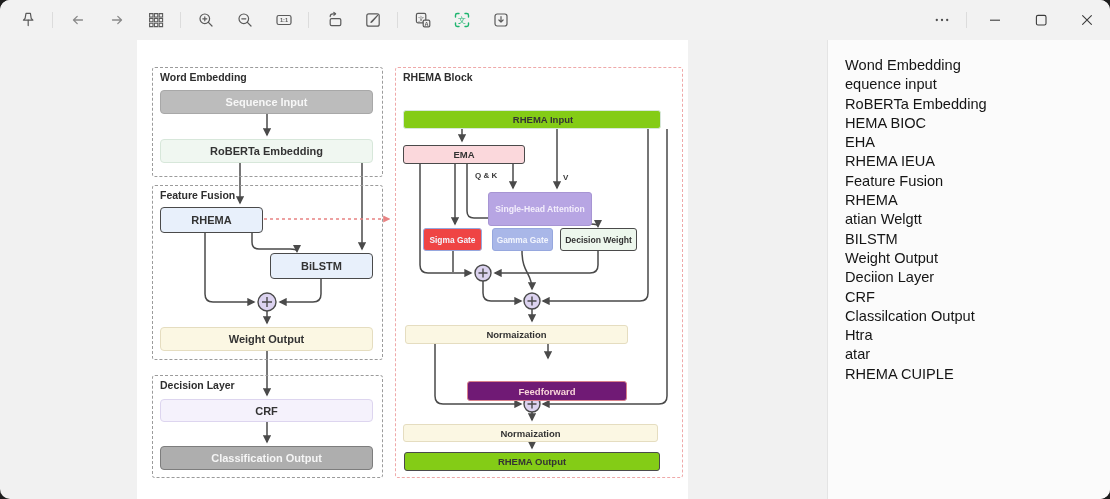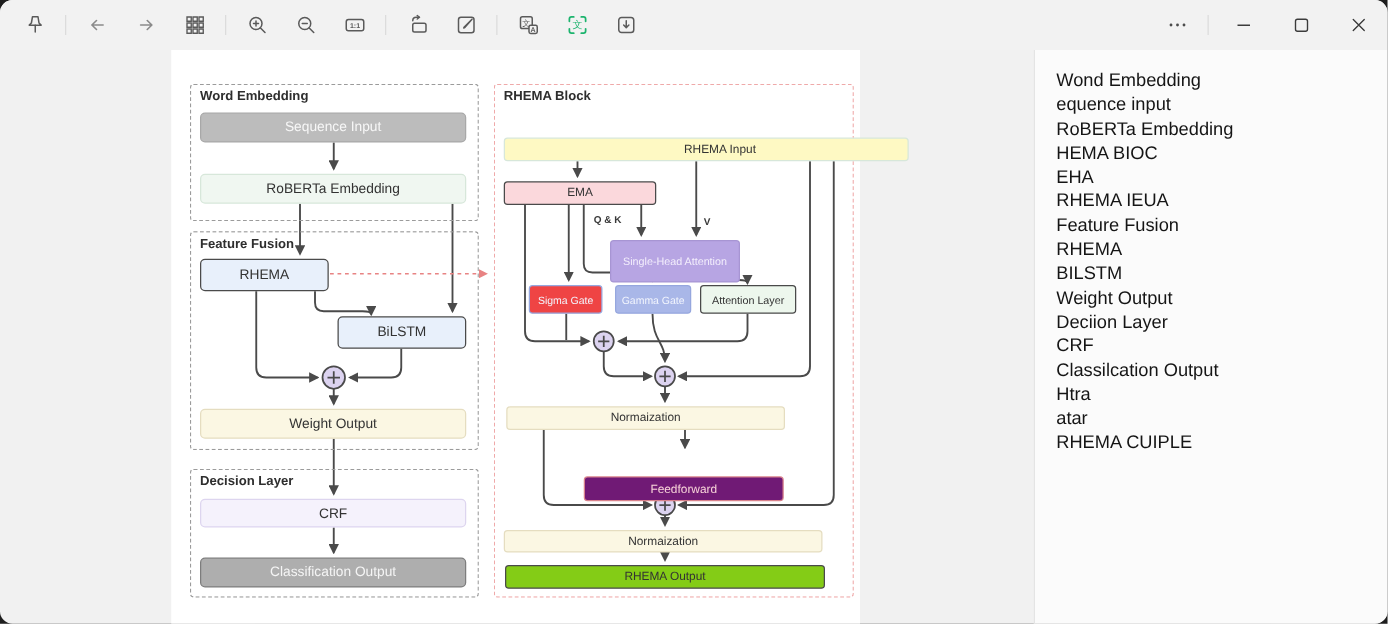--- a/index.html
+++ b/index.html
@@ -34,21 +34,21 @@
     position:absolute;border:1px dashed #9b9b9b;border-radius:3px;box-sizing:border-box;
   }
   .grp-label{
     position:absolute;top:3px;left:7px;font-size:10.5px;font-weight:bold;color:#2e2e2e;
     white-space:nowrap;
   }
   .grp-rhema{border:1px dashed #efa9a9;}
   .node{
     position:absolute;box-sizing:border-box;border-radius:4px;
     display:flex;align-items:center;justify-content:center;
-    font-weight:normal;color:#333;font-size:11px;white-space:nowrap;
+    font-weight:bold;color:#333;font-size:11px;white-space:nowrap;
   }
   .node-sm{font-size:9.5px;border-radius:3px;}
   .lbl{
     position:absolute;font-size:8px;font-weight:bold;color:#3a3a3a;white-space:nowrap;
   }
   .connectors{position:absolute;left:0;top:0;}
   
   .ocr-panel{
     position:absolute;left:827px;top:40px;width:283px;height:459px;box-sizing:border-box;
     background:#fbfbfb;border-left:1px solid #e4e4e4;
@@ -261,44 +261,45 @@
     </div>
 
     <div class="node" style="left:23px;top:50px;width:213px;height:24px;background:#bcbcbc;border:1px solid #a8a8a8;color:#f7f7f7;">Sequence Input</div>
     <div class="node" style="left:23px;top:99px;width:213px;height:24px;background:#f0f7f1;border:1px solid #d7e7da;">RoBERTa Embedding</div>
     <div class="node" style="left:23px;top:167px;width:103px;height:26px;background:#e8f0fb;border:1.5px solid #4a4a4a;">RHEMA</div>
     <div class="node" style="left:133px;top:213px;width:103px;height:26px;background:#e8f0fb;border:1.5px solid #4a4a4a;">BiLSTM</div>
     <div class="node" style="left:23px;top:287px;width:213px;height:24px;background:#fbf7e3;border:1px solid #e5ddc0;">Weight Output</div>
     <div class="node" style="left:23px;top:359px;width:213px;height:23px;background:#f5f2fc;border:1px solid #ddd5ef;">CRF</div>
     <div class="node" style="left:23px;top:406px;width:213px;height:24px;background:#aeaeae;border:1.5px solid #7d7d7d;color:#f5f5f5;">Classification Output</div>
 
-    <div class="node node-sm" style="left:266px;top:70px;width:324px;height:19px;background:#fef9c3;border:1px solid #d7e7da;padding-left:22px;">RHEMA Input</div>
+    <div class="node node-sm" style="left:266px;top:70px;width:258px;height:19px;background:#84cc16;border:1px solid #d7e7da;padding-left:22px;">RHEMA Input</div>
     <div class="node node-sm" style="left:266px;top:105px;width:122px;height:19px;background:#fbd8dc;border:1.5px solid #4a4a4a;">EMA</div>
     <div class="node node-sm" style="left:351px;top:152px;width:104px;height:34px;background:#b7a5e3;border:1px solid #a795d3;color:#f3eefc;font-size:8.6px;">Single-Head Attention</div>
     <div class="node node-sm" style="left:286px;top:188px;width:59px;height:23px;background:#ef4444;border:1px solid #96a7de;color:#f2f5fd;font-size:8.4px;">Sigma Gate</div>
     <div class="node node-sm" style="left:355px;top:188px;width:61px;height:23px;background:#a9b7e8;border:1px solid #96a7de;color:#f2f5fd;font-size:8.4px;">Gamma Gate</div>
-    <div class="node node-sm" style="left:423px;top:188px;width:77px;height:23px;background:#edf7ed;border:1.5px solid #4a4a4a;font-size:8.6px;">Attention Layer</div>
+    <div class="node node-sm" style="left:423px;top:188px;width:77px;height:23px;background:#edf7ed;border:1.5px solid #4a4a4a;font-size:8.6px;">Decision Weight</div>
     <div class="node node-sm" style="left:268px;top:285px;width:223px;height:19px;background:#fbf7e3;border:1px solid #e5ddc0;">Normaization</div>
     <div class="node node-sm" style="left:330px;top:341px;width:160px;height:20px;background:#701a75;border:1px solid #d9828c;color:#f9d4d9;">Feedforward</div>
     <div class="node node-sm" style="left:266px;top:384px;width:255px;height:18px;background:#fbf7e3;border:1px solid #e5ddc0;">Normaization</div>
     <div class="node node-sm" style="left:267px;top:412px;width:256px;height:19px;background:#84cc16;border:1.5px solid #4a4a4a;">RHEMA Output</div>
 
     <div class="lbl" style="left:338px;top:131px;">Q &amp; K</div>
     <div class="lbl" style="left:426px;top:133px;">V</div>
   </div>
 
   <div class="ocr-panel">
     <div class="ocr-line">Wond Embedding</div>
     <div class="ocr-line">equence input</div>
     <div class="ocr-line">RoBERTa Embedding</div>
     <div class="ocr-line">HEMA BIOC</div>
     <div class="ocr-line">EHA</div>
     <div class="ocr-line">RHEMA IEUA</div>
     <div class="ocr-line">Feature Fusion</div>
     <div class="ocr-line">RHEMA</div>
+    <div class="ocr-line">atian Welgtt</div>
     <div class="ocr-line">BILSTM</div>
     <div class="ocr-line">Weight Output</div>
     <div class="ocr-line">Deciion Layer</div>
     <div class="ocr-line">CRF</div>
     <div class="ocr-line">Classilcation Output</div>
     <div class="ocr-line">Htra</div>
     <div class="ocr-line">atar</div>
     <div class="ocr-line">RHEMA CUIPLE</div>
   </div>
 

